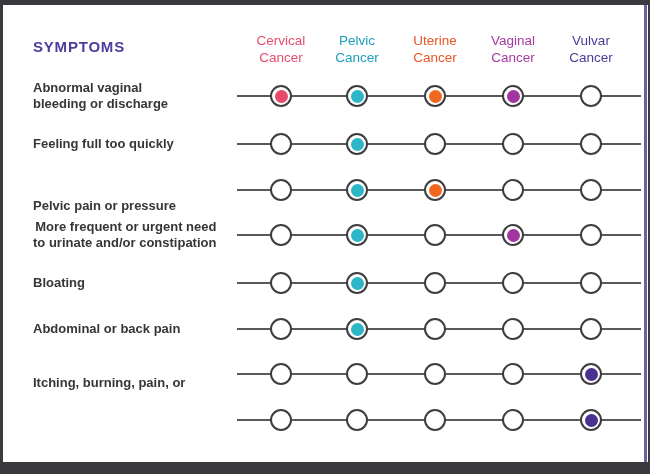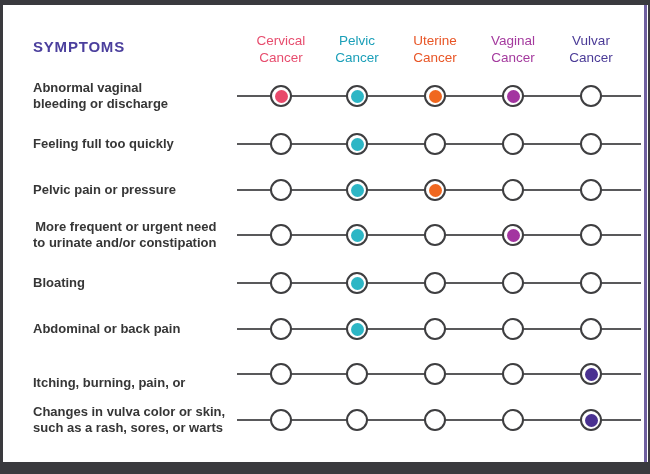--- a/index.html
+++ b/index.html
@@ -94,21 +94,21 @@
       <div>Feeling full too quickly</div>
     </div>
     <div class="dot-cell" style="left: 267px; top: 128px;"></div>
     <div class="dot-cell" style="left: 343px; top: 128px;">
       <div class="dot-fill" style="background: rgb(45, 182, 197);"></div>
     </div>
     <div class="dot-cell" style="left: 421px; top: 128px;"></div>
     <div class="dot-cell" style="left: 499px; top: 128px;"></div>
     <div class="dot-cell" style="left: 577px; top: 128px;"></div>
     <div class="row-line" style="top: 184px;"></div>
-    <div class="row-label" style="top: 168px;">
+    <div class="row-label" style="top: 184px;">
       <div>Pelvic pain or pressure</div>
     </div>
     <div class="dot-cell" style="left: 267px; top: 174px;"></div>
     <div class="dot-cell" style="left: 343px; top: 174px;">
       <div class="dot-fill" style="background: rgb(45, 182, 197);"></div>
     </div>
     <div class="dot-cell" style="left: 421px; top: 174px;">
       <div class="dot-fill" style="background: rgb(240, 103, 31);"></div>
     </div>
     <div class="dot-cell" style="left: 499px; top: 174px;"></div>
@@ -154,24 +154,20 @@
       <div>Itching, burning, pain, or</div>
     </div>
     <div class="dot-cell" style="left: 267px; top: 358px;"></div>
     <div class="dot-cell" style="left: 343px; top: 358px;"></div>
     <div class="dot-cell" style="left: 421px; top: 358px;"></div>
     <div class="dot-cell" style="left: 499px; top: 358px;"></div>
     <div class="dot-cell" style="left: 577px; top: 358px;">
       <div class="dot-fill" style="background: rgb(74, 49, 145);"></div>
     </div>
     <div class="row-line" style="top: 414px;"></div>
-    <div class="row-label" style="top: 398px;">
-      <div>Changes in vulva color or skin,</div>
-      <div>such as a rash, sores, or warts</div>
-    </div>
     <div class="dot-cell" style="left: 267px; top: 404px;"></div>
     <div class="dot-cell" style="left: 343px; top: 404px;"></div>
     <div class="dot-cell" style="left: 421px; top: 404px;"></div>
     <div class="dot-cell" style="left: 499px; top: 404px;"></div>
     <div class="dot-cell" style="left: 577px; top: 404px;">
       <div class="dot-fill" style="background: rgb(74, 49, 145);"></div>
     </div>
   </div>
 
 </body></html>

